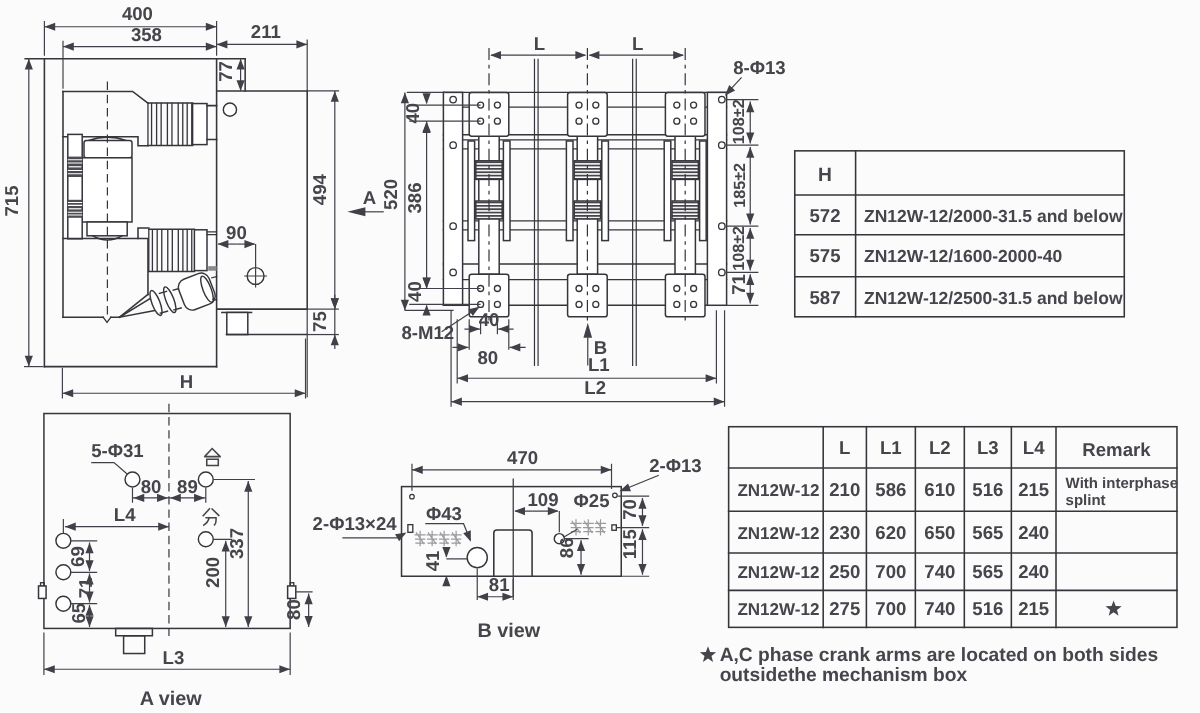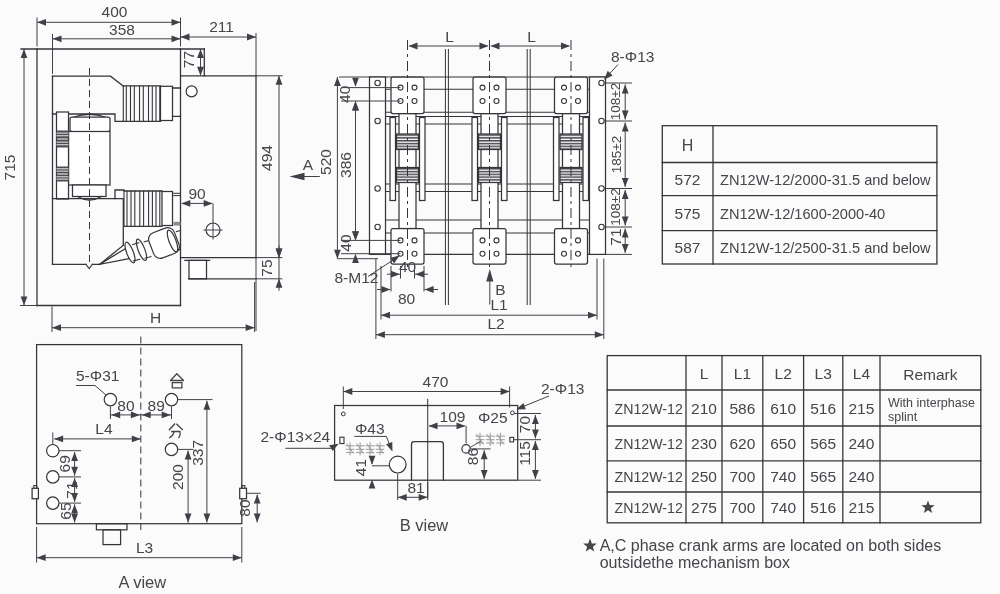--- a/index.html
+++ b/index.html
@@ -1,16 +1,16 @@
 <!DOCTYPE html>
 <html><head>
 <meta charset="utf-8">
 <style>
 html,body{margin:0;padding:0;background:#fbfbfb;}
-#c{position:relative;width:1000px;height:594px;background:#fbfbfb;overflow:hidden;}
+#c{position:relative;width:1000px;height:594px;background:#fbfbfb;overflow:hidden;font-weight:bold;}
 text{font-family:"Liberation Sans",sans-serif;}
 </style>
 </head>
 <body>
 <div id="c">
 <svg width="1000" height="594" viewBox="0 0 1000 594">
 <defs>
 <pattern id="hz" width="4" height="2.8" patternUnits="userSpaceOnUse">
 <rect width="4" height="2.8" fill="#fff"></rect>
 <rect width="4" height="1.5" fill="#45454b"></rect>

